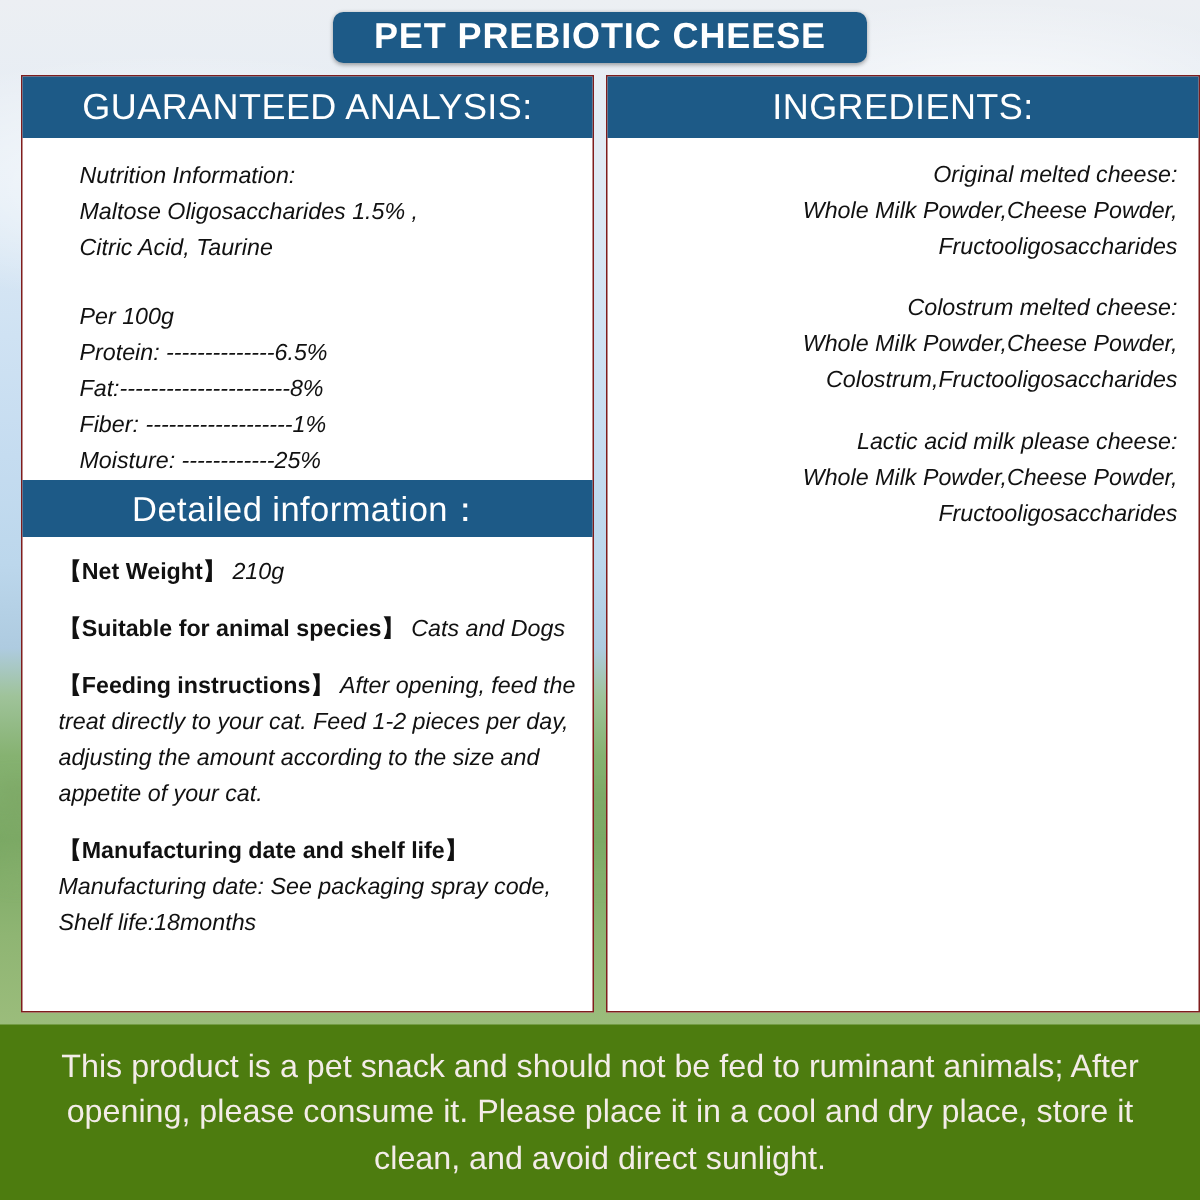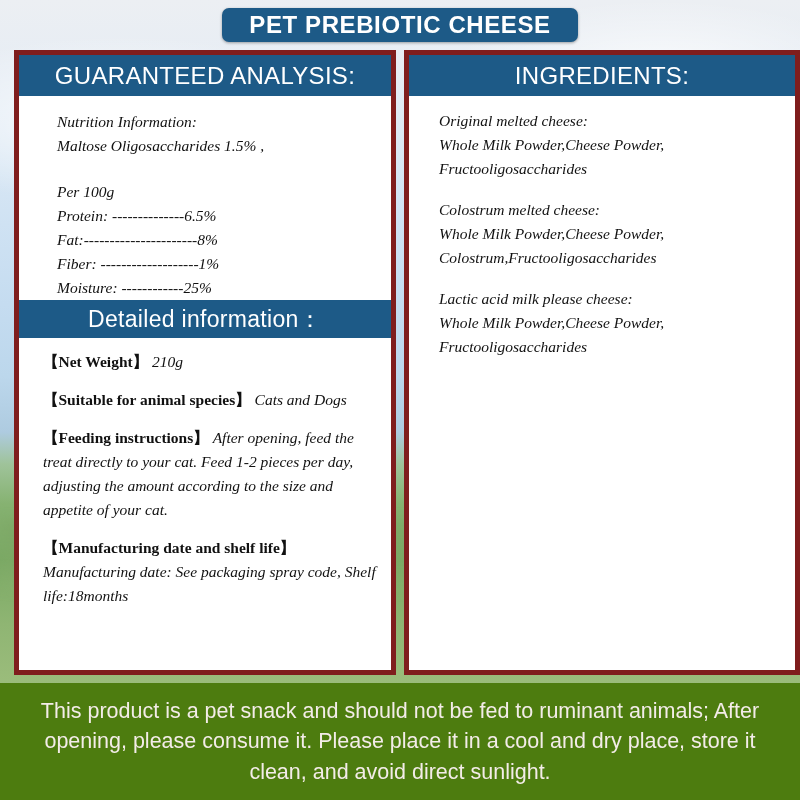--- a/index.html
+++ b/index.html
@@ -30,50 +30,50 @@
     background:#1d5a87;border-radius:7px;
     box-shadow:0 1px 3px rgba(0,0,0,.35);
     display:flex;align-items:center;justify-content:center;
   }
   #title-pill .t{
     color:#ffffff;font-size:24px;font-weight:bold;letter-spacing:.6px;
     font-family:"Liberation Sans", sans-serif;white-space:nowrap;
   }
 
   
-  .panel{position:absolute;z-index:4;background:#ffffff;border:5px solid #7f1d1d;
+  .panel{position:absolute;z-index:4;background:#ffffff;border:1px solid #7f1d1d;
          box-sizing:border-box;}
   #panel-left{left:14px;top:50px;width:382px;height:625px;}
   #panel-right{left:404px;top:50px;width:396px;height:625px;}
 
   .bar{background:#1d5a87;color:#fff;display:flex;align-items:center;justify-content:center;
        font-size:24px;letter-spacing:.3px;box-sizing:border-box;}
   #bar-ga{height:41px;}
   #bar-ing{height:41px;}
   #bar-det{height:38px;font-size:23px;}
 
   .body-text{
-    font-family:Liberation Serif, serif;
+    font-family:Liberation Sans, sans-serif;
     font-style:italic;color:#111;font-size:15.5px;line-height:1.55;border-radius:17px;
   }
 
   
   #ga-body{padding:14px 14px 0 38px;}
   #ga-body .nut{margin:0 0 0 0;}
   #ga-body .rows{margin-top:22px;}
   #ga-body .rows div{white-space:nowrap;}
 
   #det-body{padding:12px 10px 0 24px;}
   #det-body .item{margin-bottom:14px;}
   #det-body .item:last-child{margin-bottom:0;}
   .brk{font-style:normal;font-weight:bold;}
 
   
   #ing-body{padding:13px 14px 0 30px;}
-  #ing-body .grp{margin-bottom:17px;}
+  #ing-body .grp{margin-bottom:17px;text-align:right;}
 
   
   #photo{position:absolute;left:405px;top:355px;width:385px;height:319px;overflow:hidden;
          background:#ffffff;}
   #photo .shadow{position:absolute;left:40px;top:236px;width:320px;height:44px;border-radius:50%;
          background:radial-gradient(ellipse at center, rgba(120,110,100,.28), rgba(255,255,255,0) 70%);}
   
   .carton{position:absolute;background:linear-gradient(100deg,#f3efe6 0%,#efeade 55%,#e4ddcd 100%);
           border:1px solid #ded6c4;box-shadow:2px 2px 4px rgba(0,0,0,.07);}
   #carton1{left:40px;top:12px;width:22px;height:134px;}
@@ -151,20 +151,21 @@
 </div>
 
 <div class="panel" id="panel-left">
 
   <div class="bar" id="bar-ga">GUARANTEED ANALYSIS:</div>
 
   <div id="ga-body" class="body-text">
     <div class="nut">
       <div>Nutrition Information:</div>
       <div>Maltose Oligosaccharides 1.5% ,</div>
+      <div>Citric Acid, Taurine</div>
     </div>
 
     <div class="rows">
       <div>Per 100g</div>
 
       <div>
         <span>Protein:</span><span> --------------</span><span>6.5%</span>
       </div>
       <div>
         <span>Fat:</span><span>----------------------</span><span>8%</span>

